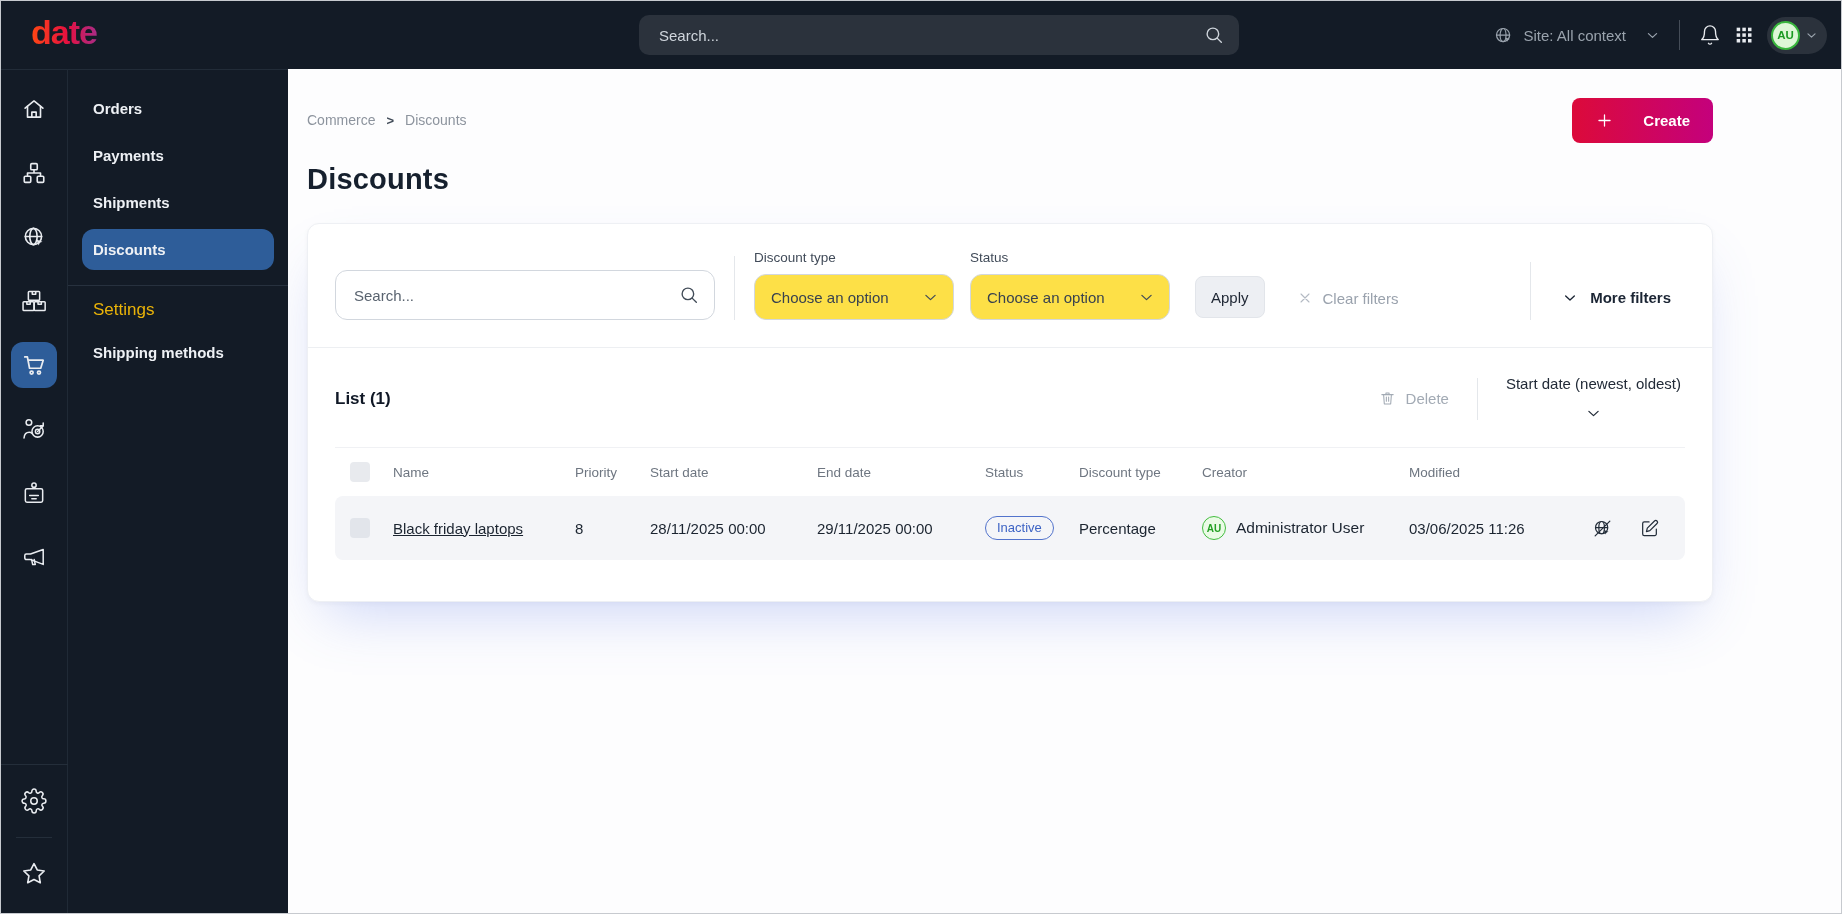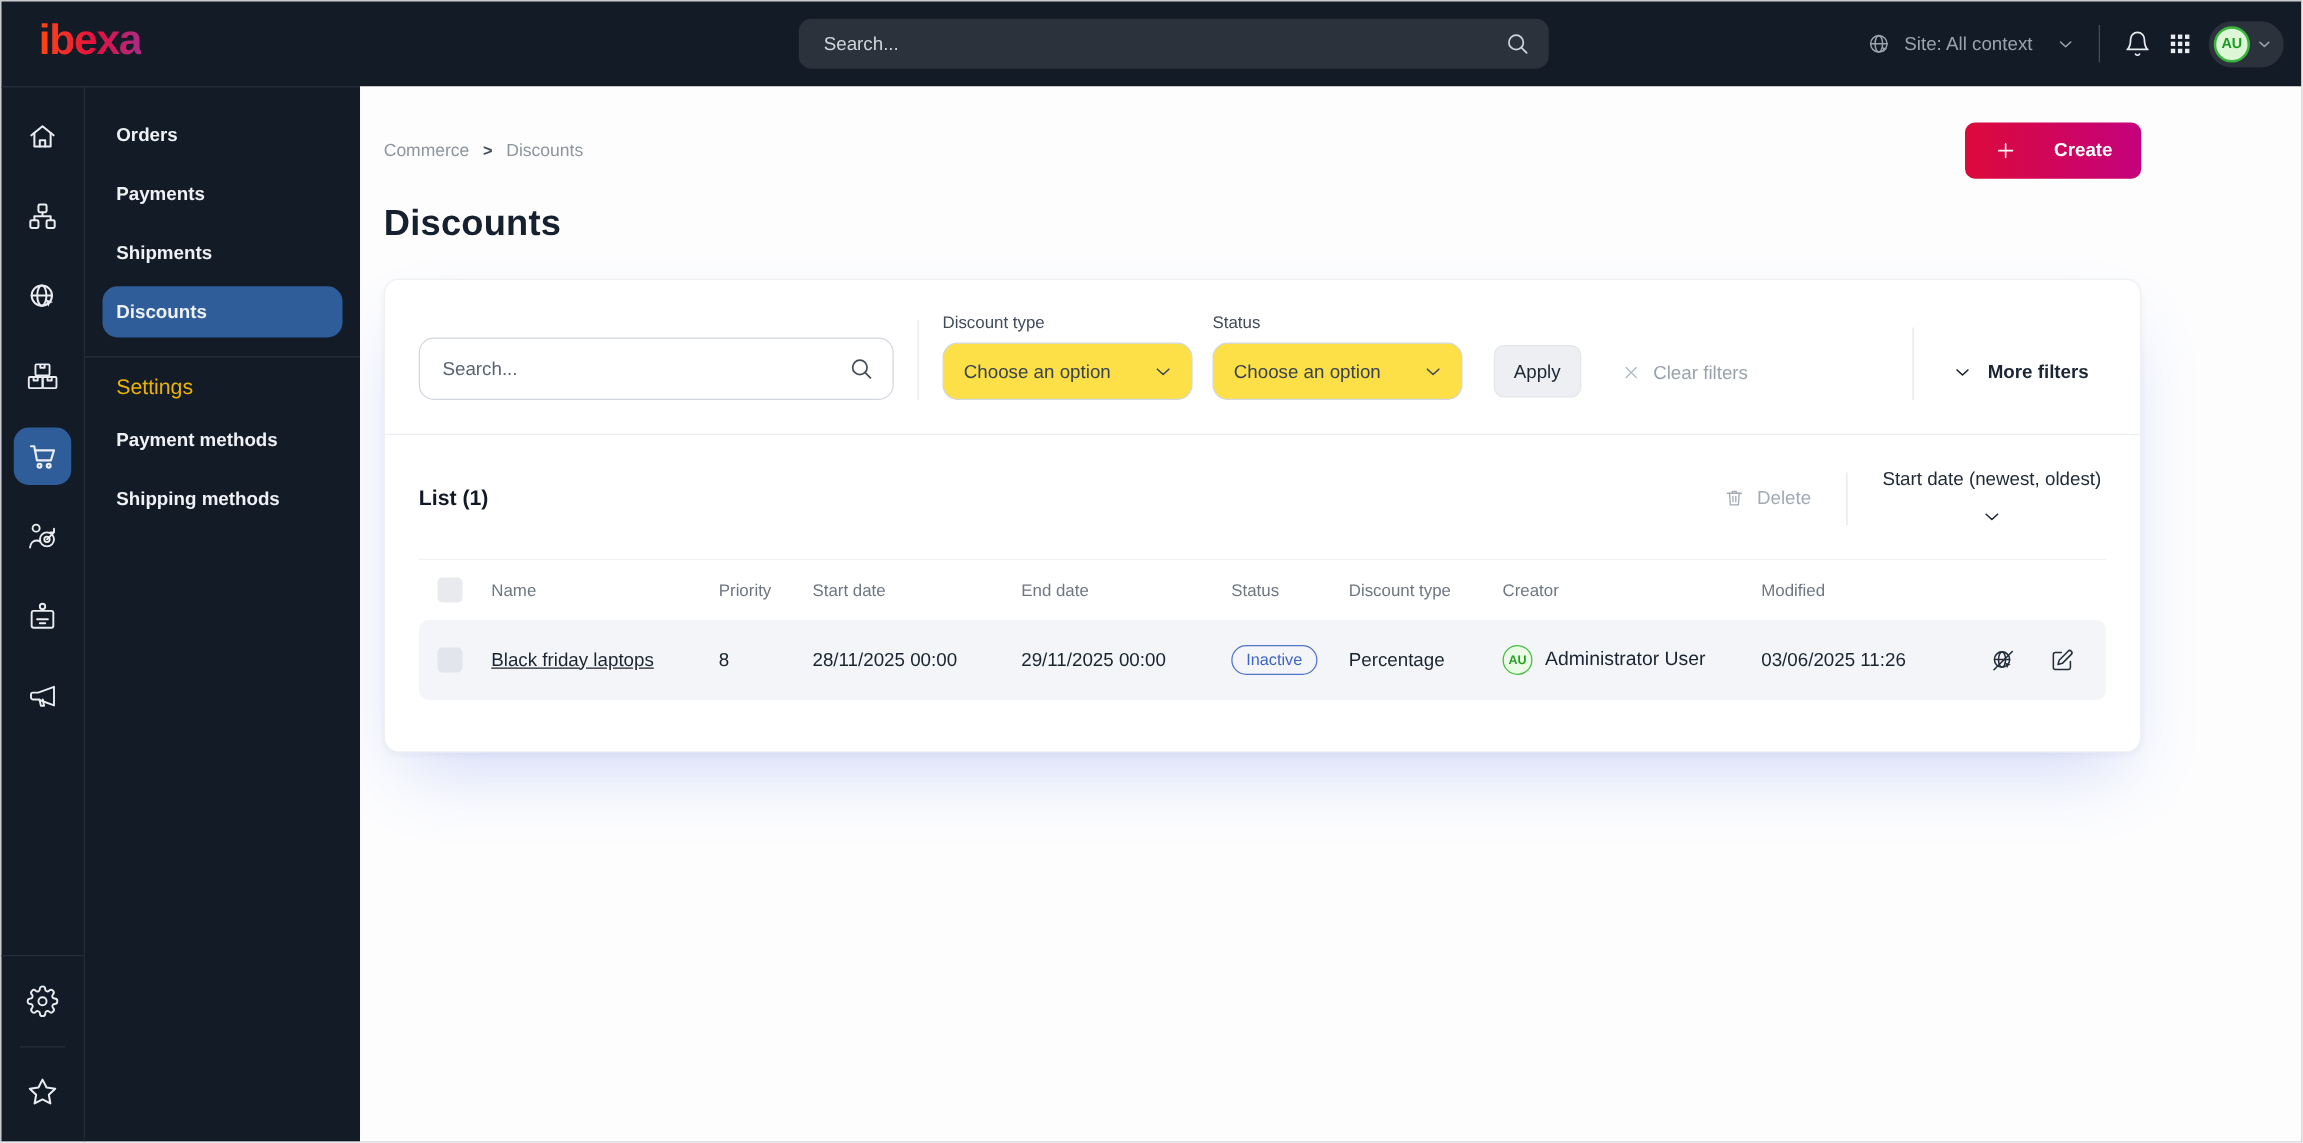--- a/index.html
+++ b/index.html
@@ -173,21 +173,21 @@
   }
   .actions { display:flex; justify-content:flex-end; gap:26px; padding-right:28px; color:#232d3a; }
   .actions .act { background:none; border:none; padding:0; color:#232d3a; cursor:pointer; }
 </style>
 </head>
 <body>
 
 <div class="screen">
 
   <header class="topbar">
-    <div class="logo">ibexa</div>
+    <div class="logo">date</div>
 
     <div class="topbar-search">
       <input type="text" placeholder="Search..." style="">
       <span class="mag">
         <svg width="22" height="22" viewBox="0 0 24 24" fill="none" stroke="currentColor" stroke-width="1.5" stroke-linecap="round">
             <circle cx="10.8" cy="10.8" r="6.3"></circle>
             <path d="M15.4 15.4 20 20"></path>
           </svg>
       </span>
     </div>
@@ -348,21 +348,20 @@
       </button>
     </nav>
 
     <nav class="submenu">
       <div class="menu-item">Orders</div>
       <div class="menu-item">Payments</div>
       <div class="menu-item">Shipments</div>
       <div class="menu-item active">Discounts</div>
       <div class="menu-divider"></div>
       <div class="menu-section-label">Settings</div>
-      <div class="menu-item">Payment methods</div>
       <div class="menu-item">Shipping methods</div>
     </nav>
 
     <main class="main">
       <div class="content">
 
         <div class="page-head-row">
           <div class="breadcrumb">
             <span class="crumb">Commerce</span>
             <span class="sep">&gt;</span>

